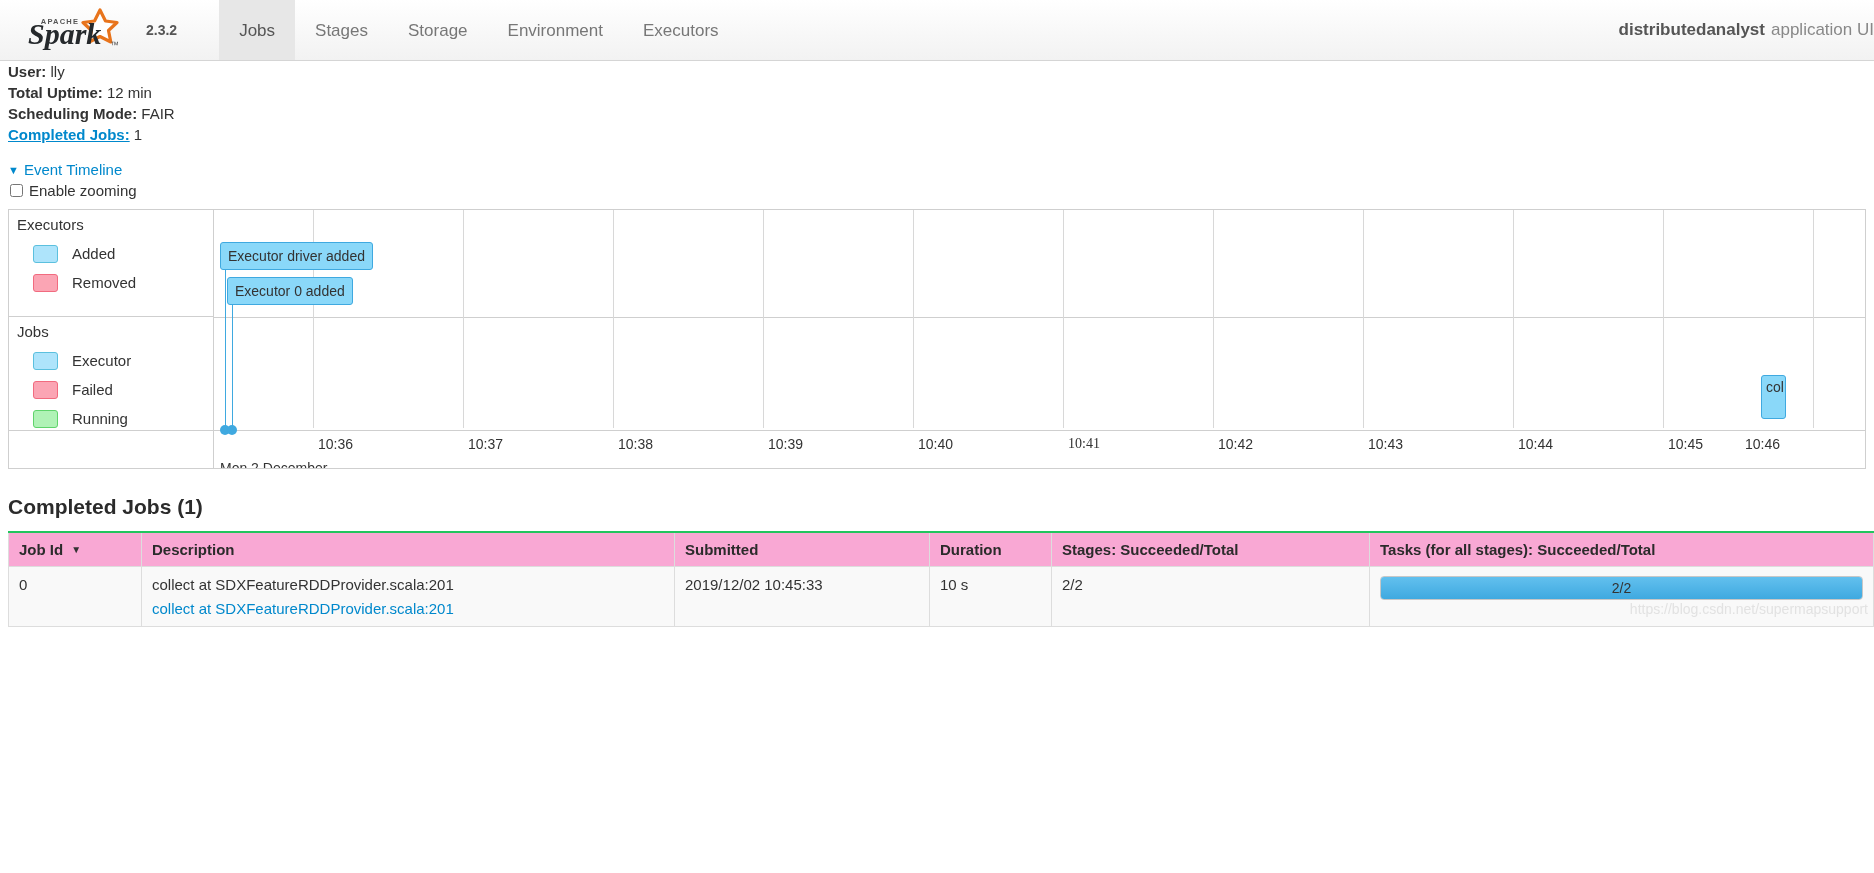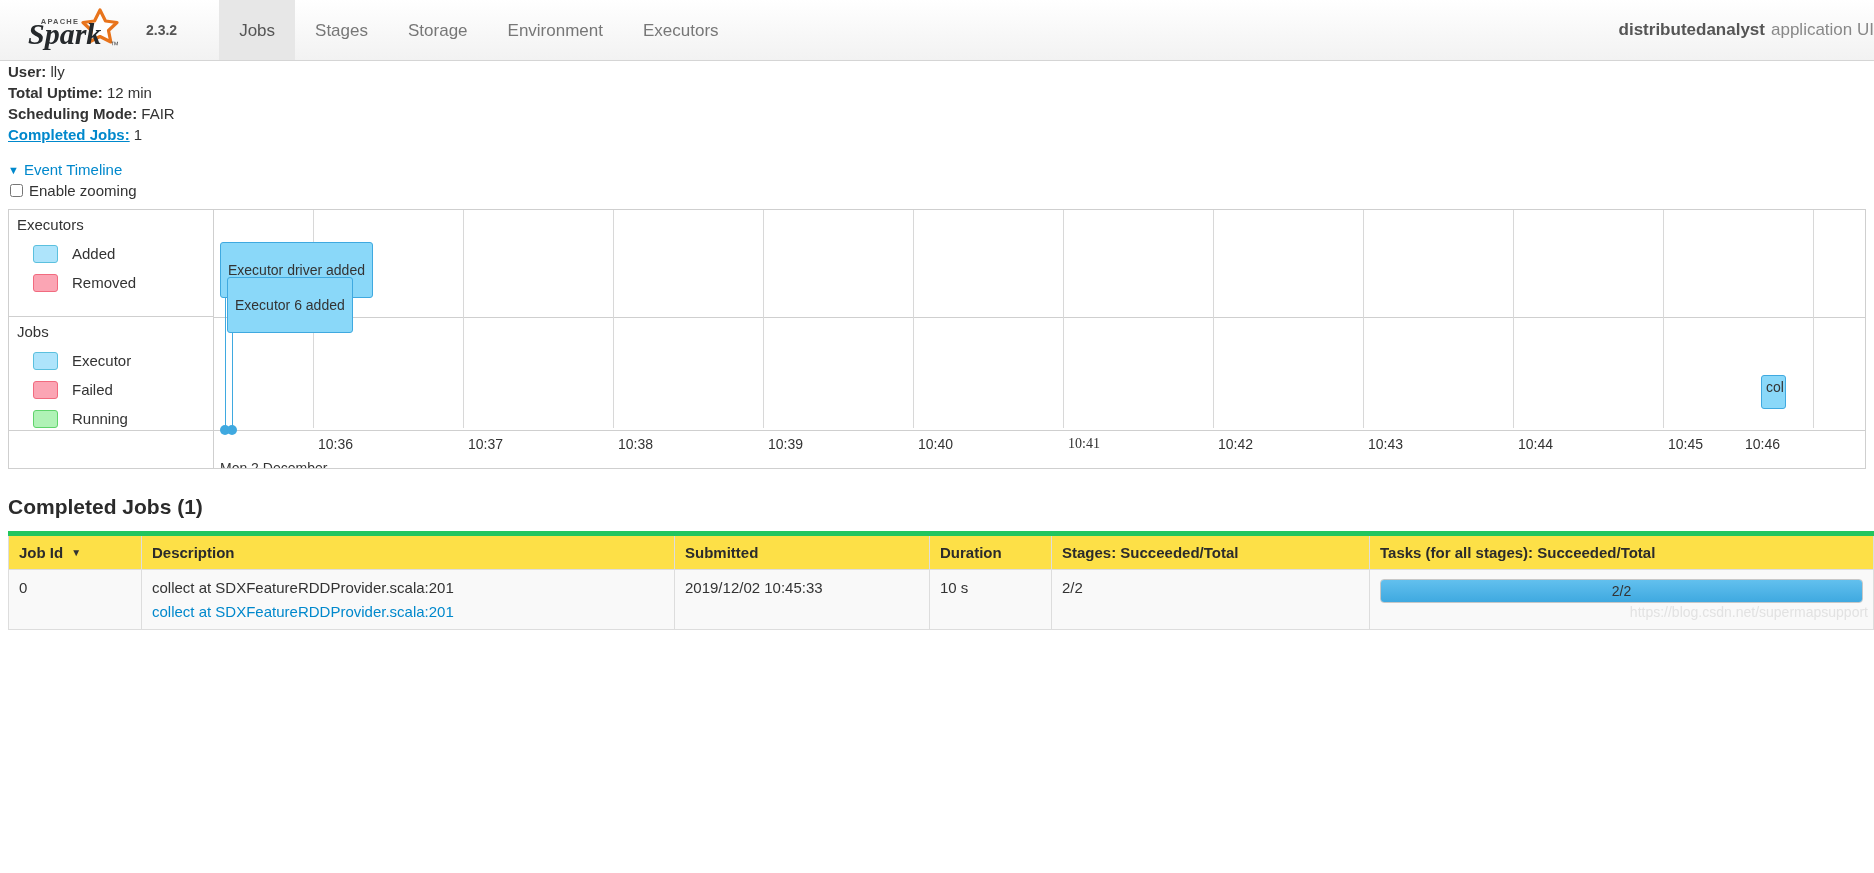--- a/index.html
+++ b/index.html
@@ -225,21 +225,21 @@
     color: #333333;
     white-space: nowrap;
   }
   .tl-event {
     position: absolute;
     background: #8ad8f9;
     border: 1px solid #3fa9e0;
     border-radius: 3px;
     font-size: 14px;
     color: #333333;
-    padding: 19px 7px;
+    padding: 5px 7px;
     white-space: nowrap;
     box-sizing: border-box;
     line-height: 16px;
   }
   .tl-event.truncated { overflow: hidden; padding: 3px 4px; }
   .tl-stem {
     position: absolute;
     width: 1px;
     background: #3fa9e0;
   }
@@ -264,22 +264,22 @@
     table-layout: fixed;
   }
   table.jobs th {
     text-align: left;
     font-weight: bold;
     color: #2b2b2b;
     padding: 8px 10px;
     border: 1px solid #dddddd;
     border-left: none;
     border-right: none;
-    border-top: 5px solid #22c55e;
-    background: #fde047;
+    border-top: 2px solid #22c55e;
+    background: #f9a8d4;
     vertical-align: middle;
     white-space: nowrap;
   }
   table.jobs th:first-child { border-left: 1px solid #dddddd; }
   table.jobs th:last-child { border-right: 1px solid #dddddd; }
   table.jobs th + th { border-left: 1px solid #dddddd; }
   table.jobs td {
     padding: 9px 10px;
     border: 1px solid #dddddd;
     vertical-align: top;
@@ -461,22 +461,22 @@
           <div class="tl-tick-label" style="left: 1449px; text-align: right;">10:45</div>
           <div class="tl-tick-label" style="left: 1526px;">10:46</div>
         </div>
 
       <div class="tl-stem" style="left:11px; top:48px; height:172px;"></div>
       <div class="tl-stem" style="left:18px; top:84px; height:136px;"></div>
       <div class="tl-dot" style="left:6px; top:215px;"></div>
       <div class="tl-dot" style="left:13px; top:215px;"></div>
 
       <div class="tl-event" style="left:6px; top:32px;">Executor driver added</div>
-      <div class="tl-event" style="left:13px; top:67px;">Executor 6 added</div>
-      <div class="tl-event truncated" style="left:1547px; top:165px; width:25px; height:34px;">col</div>
+      <div class="tl-event" style="left:13px; top:67px;">Executor 0 added</div>
+      <div class="tl-event truncated" style="left:1547px; top:165px; width:25px; height:44px;">col</div>
 
       <div class="tl-date-label">Mon 2 December</div>
     </div>
   </div>
 
   
   <h4 class="section-title">Completed Jobs (1)</h4>
 
   <table class="jobs">
     <colgroup>

